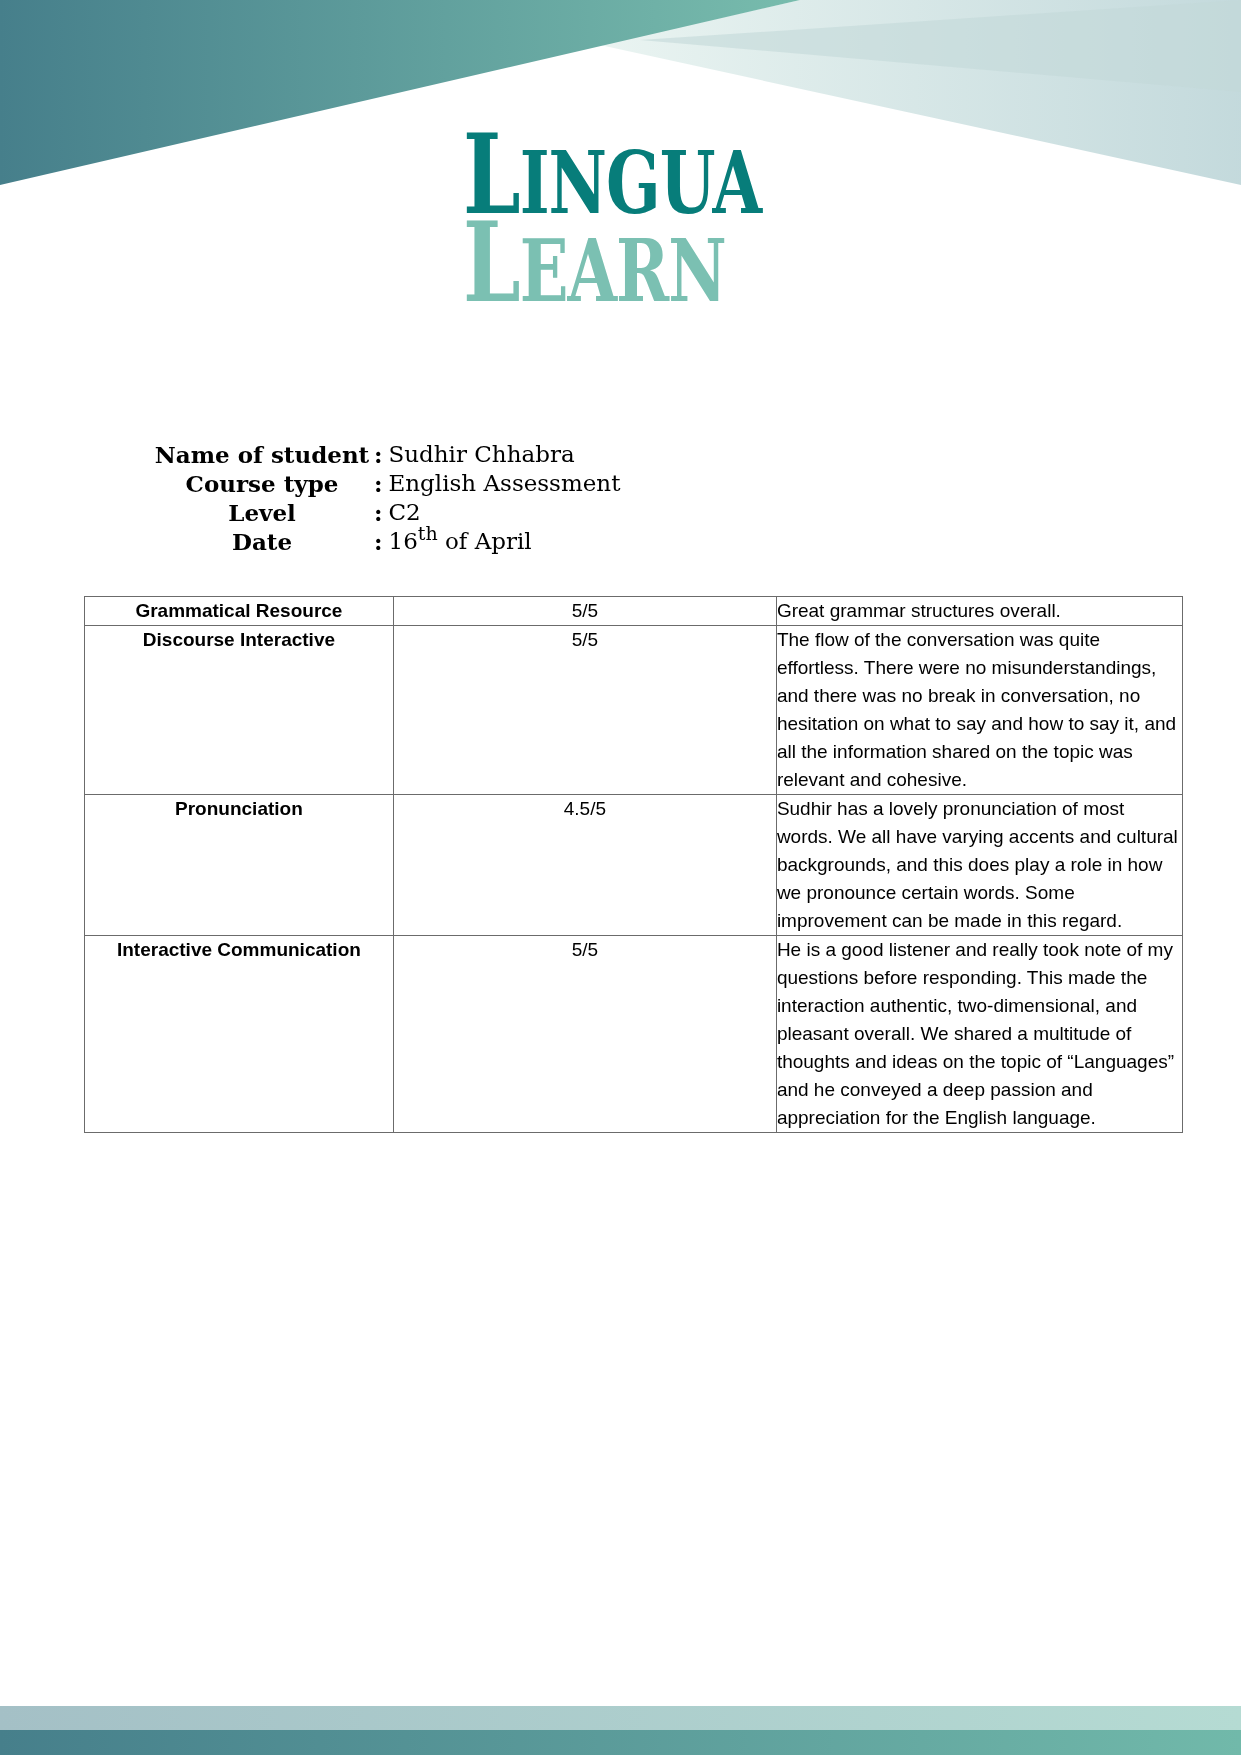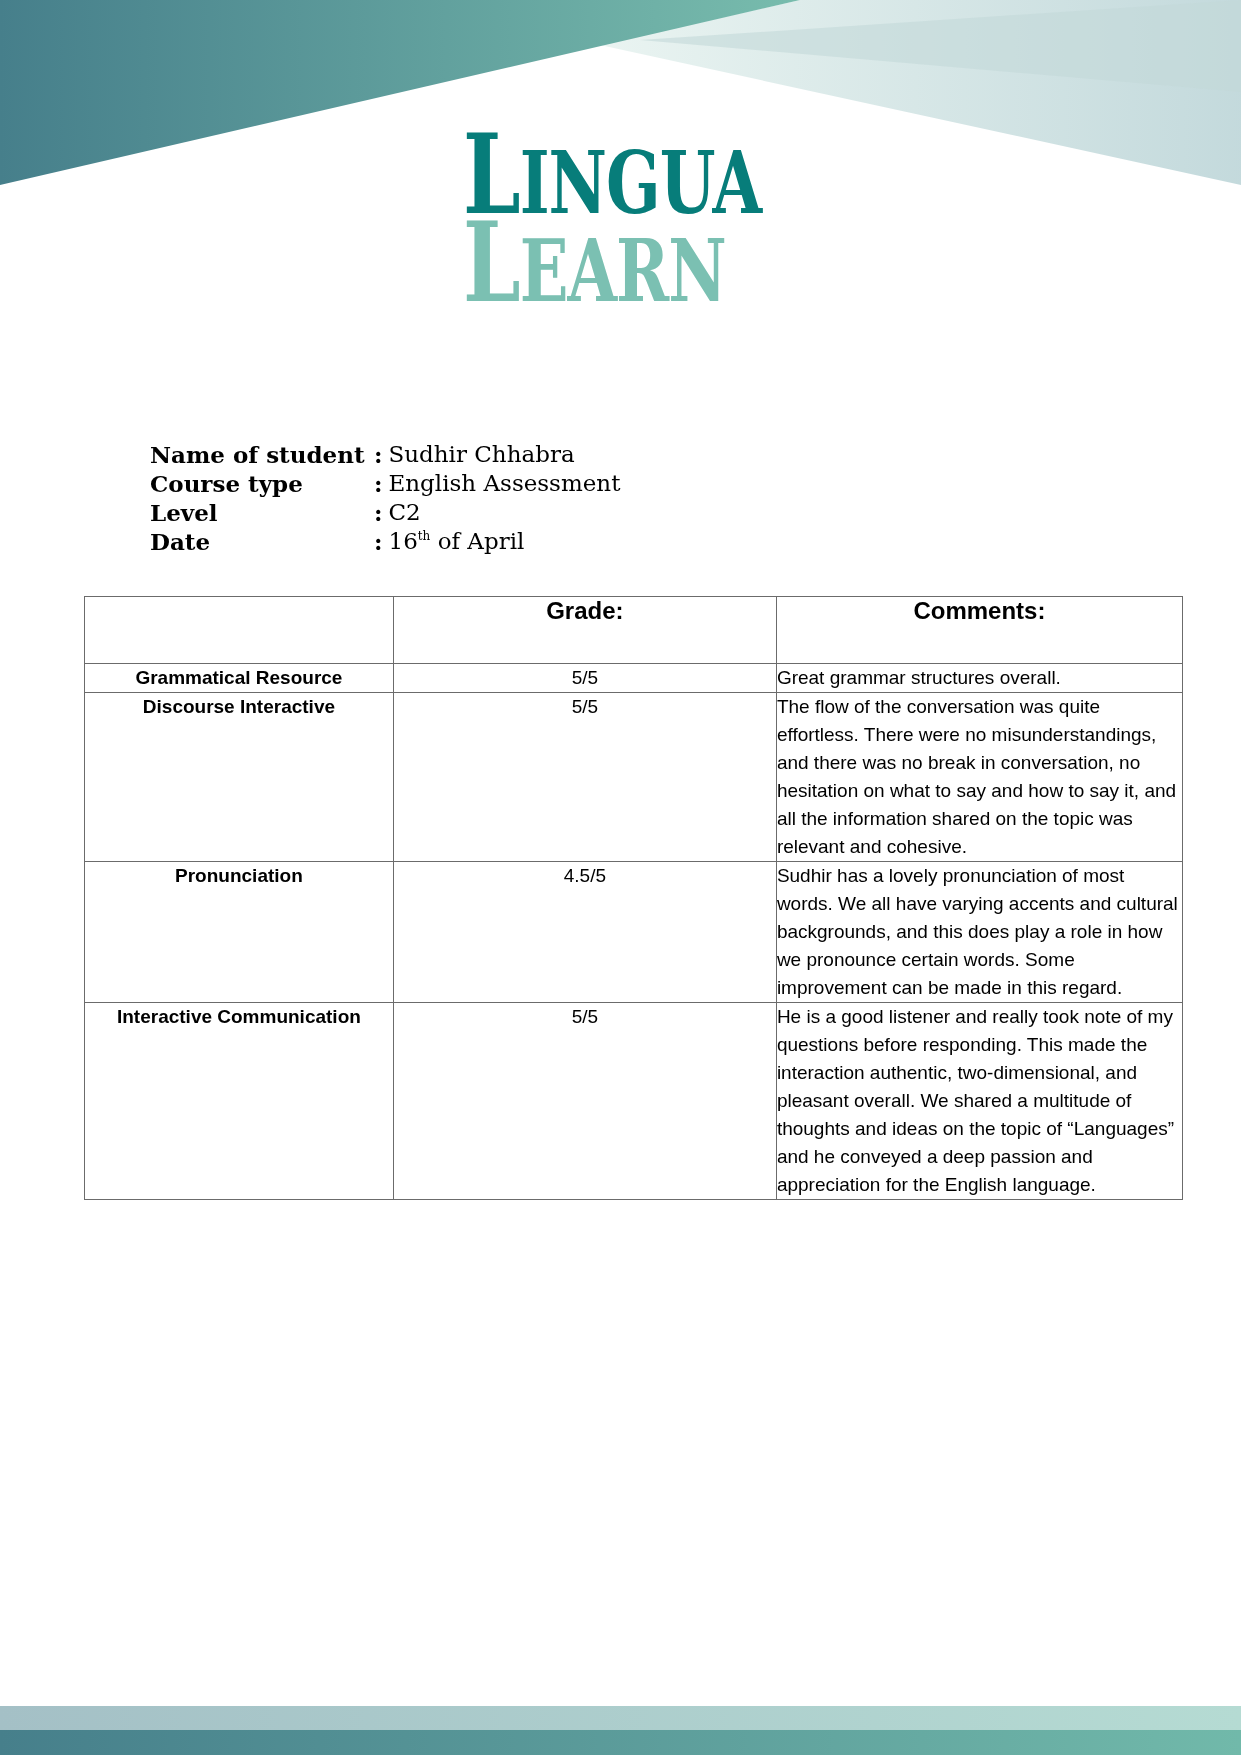--- a/index.html
+++ b/index.html
@@ -14,25 +14,25 @@
     line-height: 1; letter-spacing: -1px;
   }
   .logo .line { display: block; font-size: 64px; transform: scaleY(1.35); transform-origin: top left; height: 88px; }
   .logo .line1 { color: #077d7a; }
   .logo .line2 { color: #7bc0b2; }
   .logo .big { font-size: 82px; }
   .info {
     position: absolute; left: 150px; top: 440px;
     font-family: "DejaVu Serif", serif; font-size: 23px; line-height: 29px;
   }
-  .info-row { display: flex; }
+  .info-row { display: flex; text-align: center; }
   .info-label { width: 224px; font-weight: bold; white-space: nowrap; }
   .info-colon { font-weight: bold; margin-right: 6px; }
   .info-value { white-space: nowrap; }
-  .info-value sup { font-size: 12px; line-height: 0; }
+  .info-value sup { font-size: 19px; line-height: 0; }
   table.grades {
     position: absolute; left: 84px; top: 596px; width: 1099px;
     border-collapse: collapse; font-family: "Liberation Sans", sans-serif;
     font-size: 19px; line-height: 28px;
   }
   table.grades td, table.grades th { border: 1.5px solid #6b6b6b; vertical-align: top; padding: 0; }
   .col1 { width: 308px; }
   .col2 { width: 382px; }
   .col3 { width: 405px; }
   th.hdr { height: 66px; font-size: 24px; font-weight: bold; text-align: center; padding-top: 6px; }
@@ -95,25 +95,20 @@
   </div>
 </div>
 
 <table class="grades">
   <colgroup>
     <col class="col1">
       <col class="col2">
       <col class="col3">
   </colgroup>
   <tbody>
-      <tr>
-    <th class="hdr"></th>
-    <th class="hdr">Grade:</th>
-    <th class="hdr">Comments:</th>
-  </tr>
   <tr>
     <td class="crit">Grammatical Resource</td>
     <td class="grade">5/5</td>
     <td class="comment">Great grammar structures overall.</td>
   </tr>
   <tr>
     <td class="crit">Discourse Interactive</td>
     <td class="grade">5/5</td>
     <td class="comment">The flow of the conversation was quite effortless. There were no misunderstandings, and there was no break in conversation, no hesitation on what to say and how to say it, and all the information shared on the topic was relevant and cohesive.</td>
   </tr>

